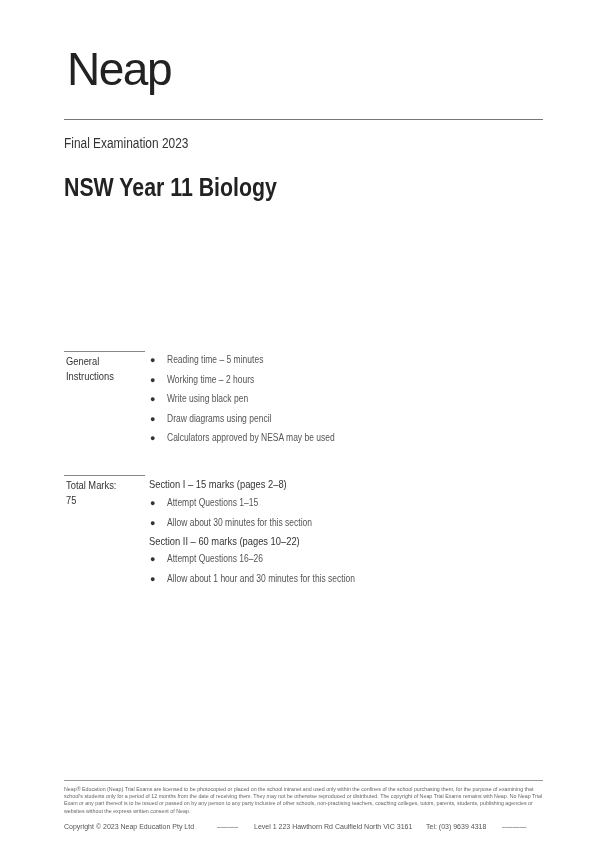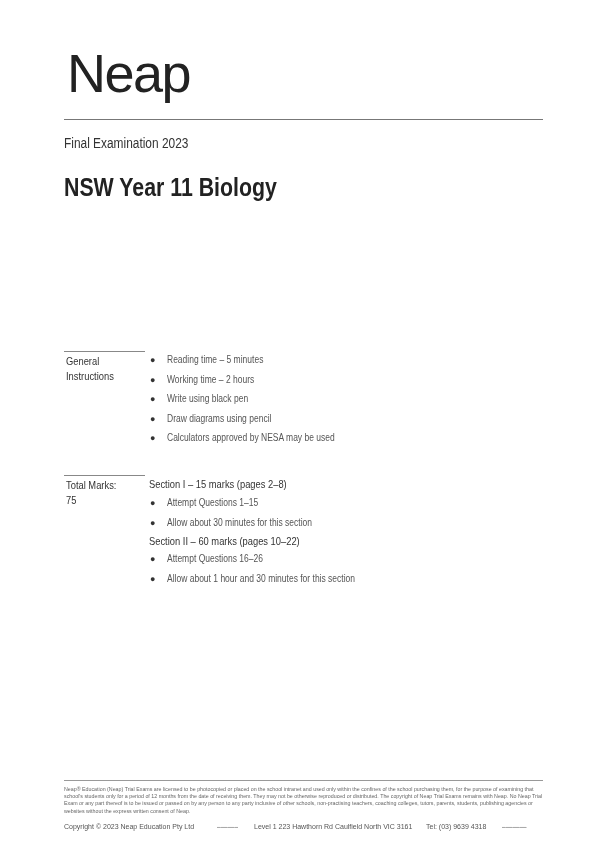--- a/index.html
+++ b/index.html
@@ -1,18 +1,18 @@
 <!DOCTYPE html>
 <html><head>
 <meta charset="utf-8">
 <style>
   html, body { margin:0; padding:0; background:#fff; }
   body { width:600px; height:848px; position:relative; overflow:hidden;
          font-family:"Liberation Sans", sans-serif; color:#222; }
-  .logo { position:absolute; left:67px; top:46px; font-size:54px; font-weight:300;
+  .logo { position:absolute; left:67px; top:46px; font-size:46px; font-weight:300;
           letter-spacing:-1.5px; color:#222; line-height:1; font-family:"Liberation Sans", sans-serif; }
   .rule-top { position:absolute; left:64px; top:119px; width:479px; height:1px; background:#777; }
   .subtitle { position:absolute; left:64px; top:135px; font-size:14px; color:#333;
               transform:scaleX(0.85); transform-origin:left; white-space:nowrap; }
   .title { position:absolute; left:64px; top:172px; font-size:26px; font-weight:bold; color:#222;
            transform:scaleX(0.82); transform-origin:left; white-space:nowrap; }
   .block-rule { position:absolute; left:64px; width:81px; height:1px; background:#888; }
   .block-label { position:absolute; left:66px; font-size:11px; color:#333; line-height:15px;
                  transform:scaleX(0.85); transform-origin:left; white-space:nowrap; }
   .list { position:absolute; left:149px; margin:0; padding:0; list-style:none; }

